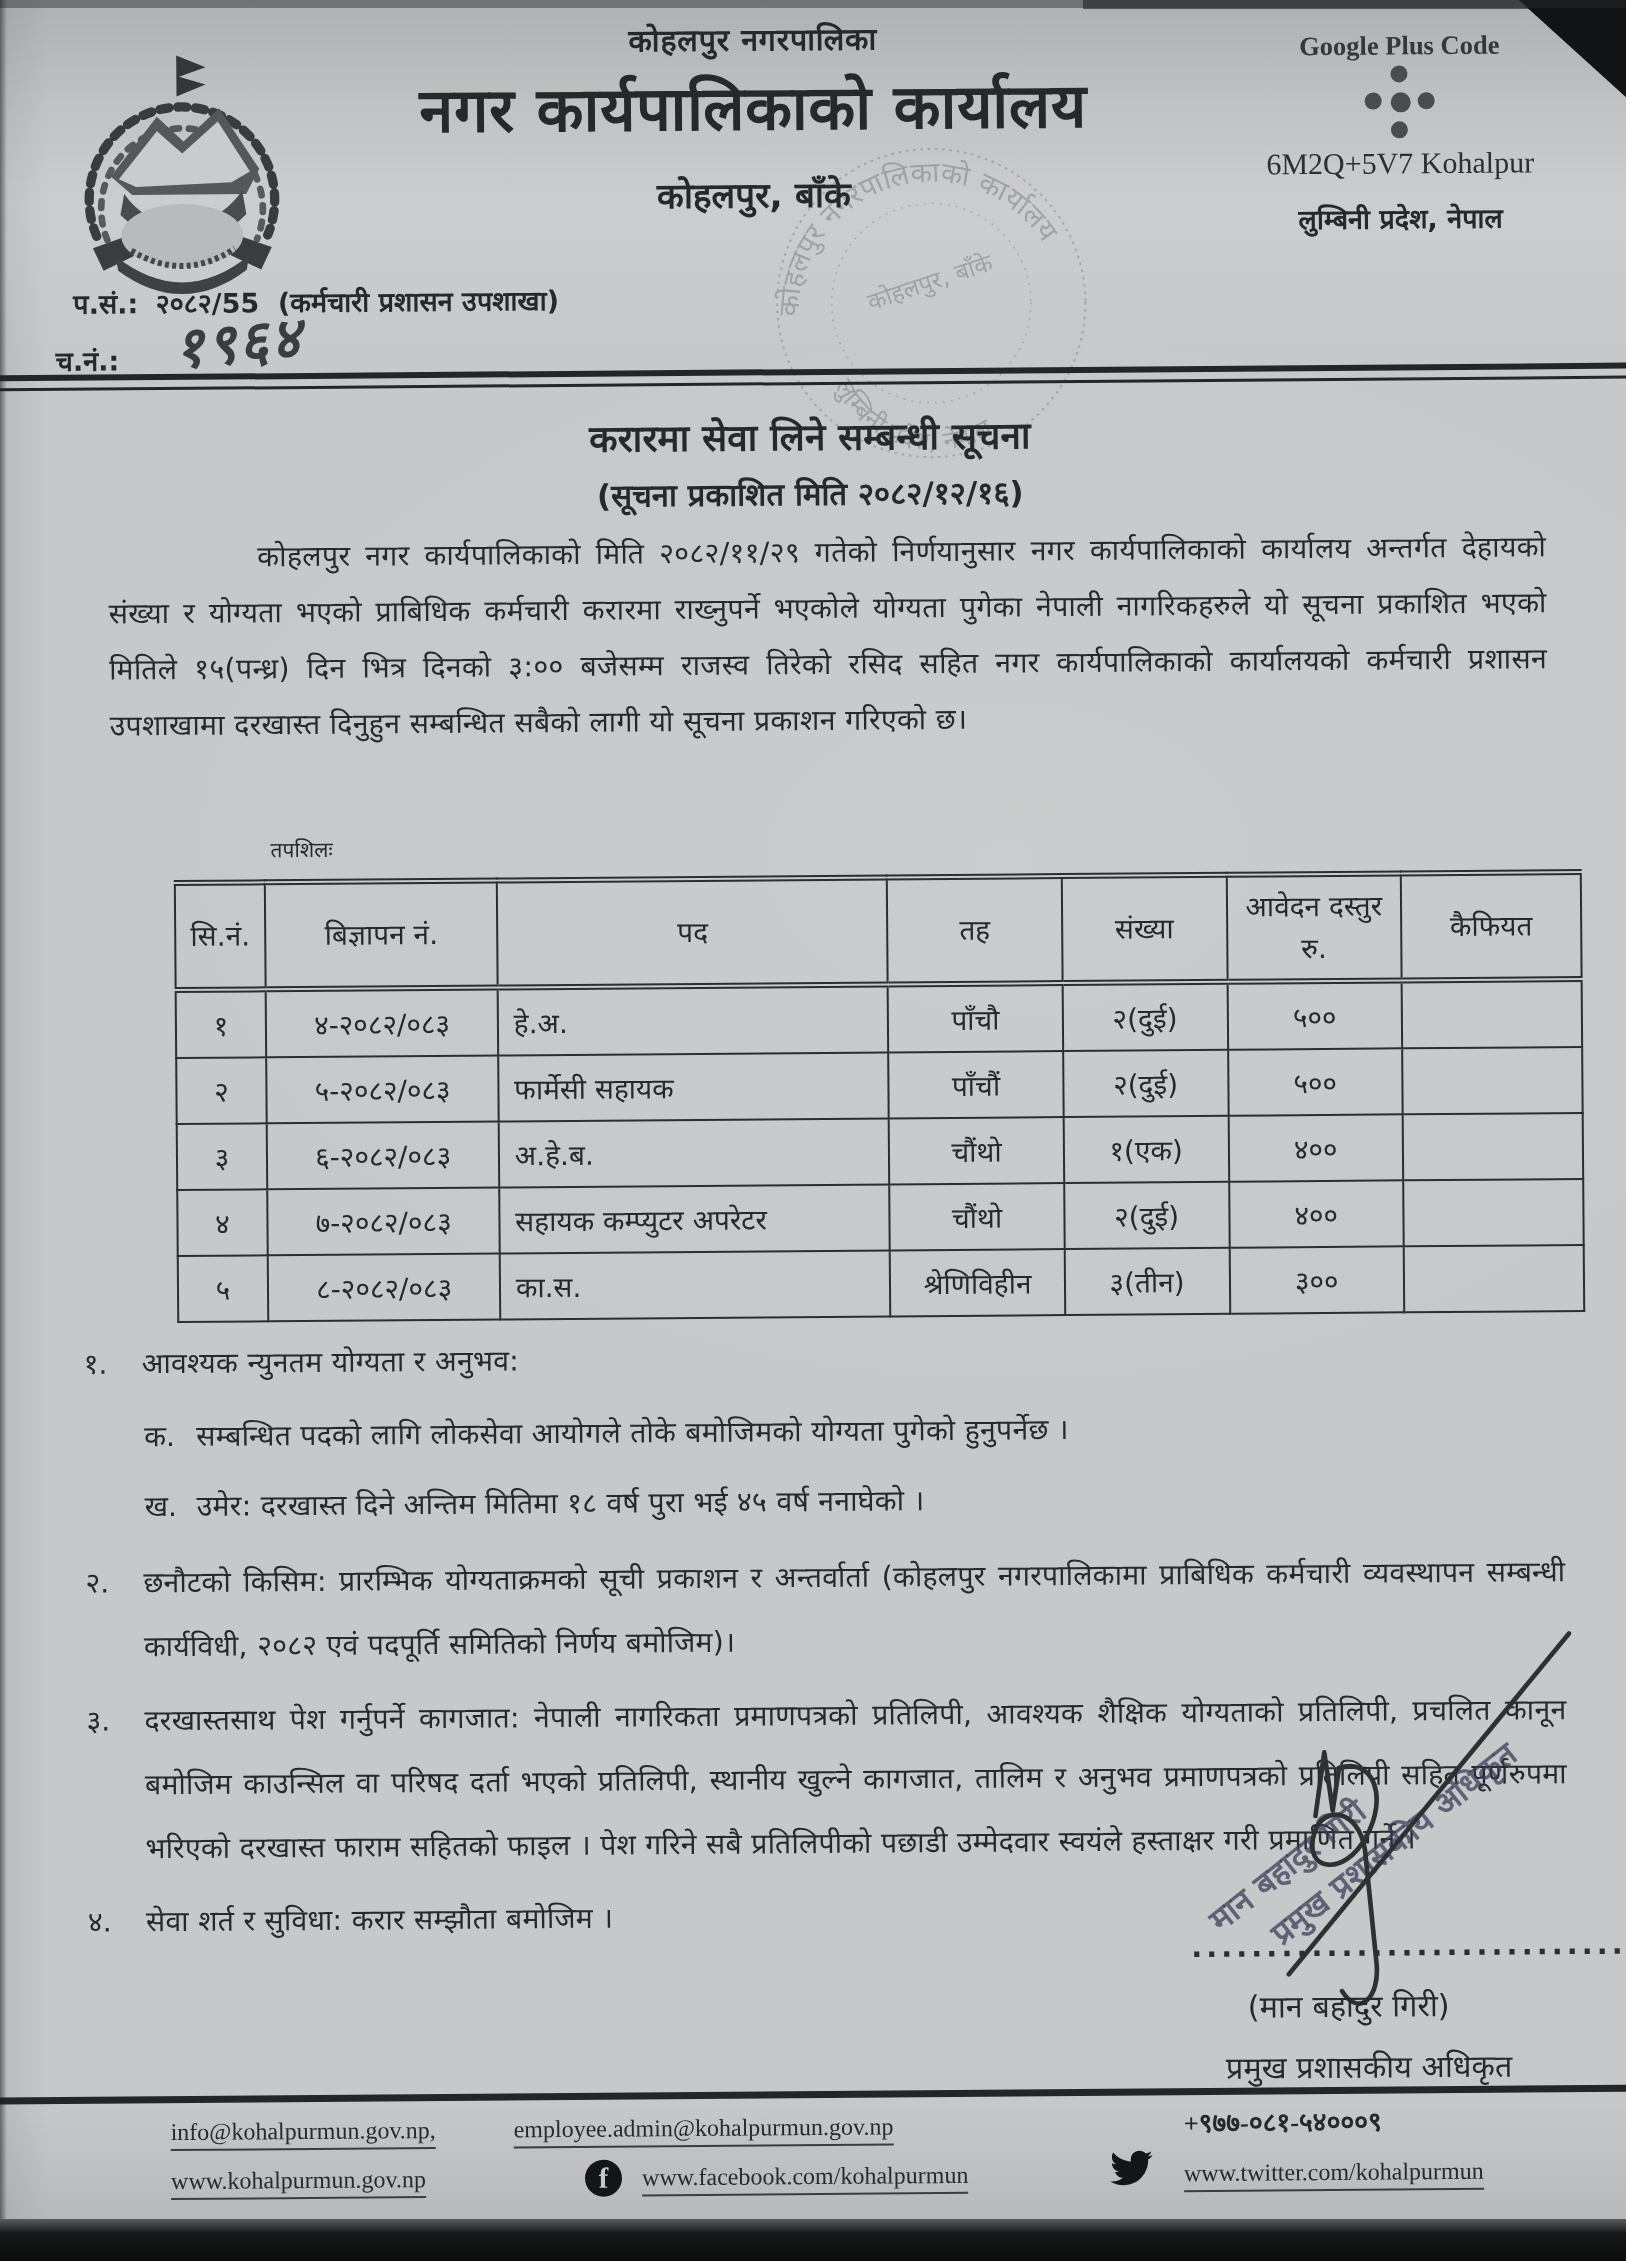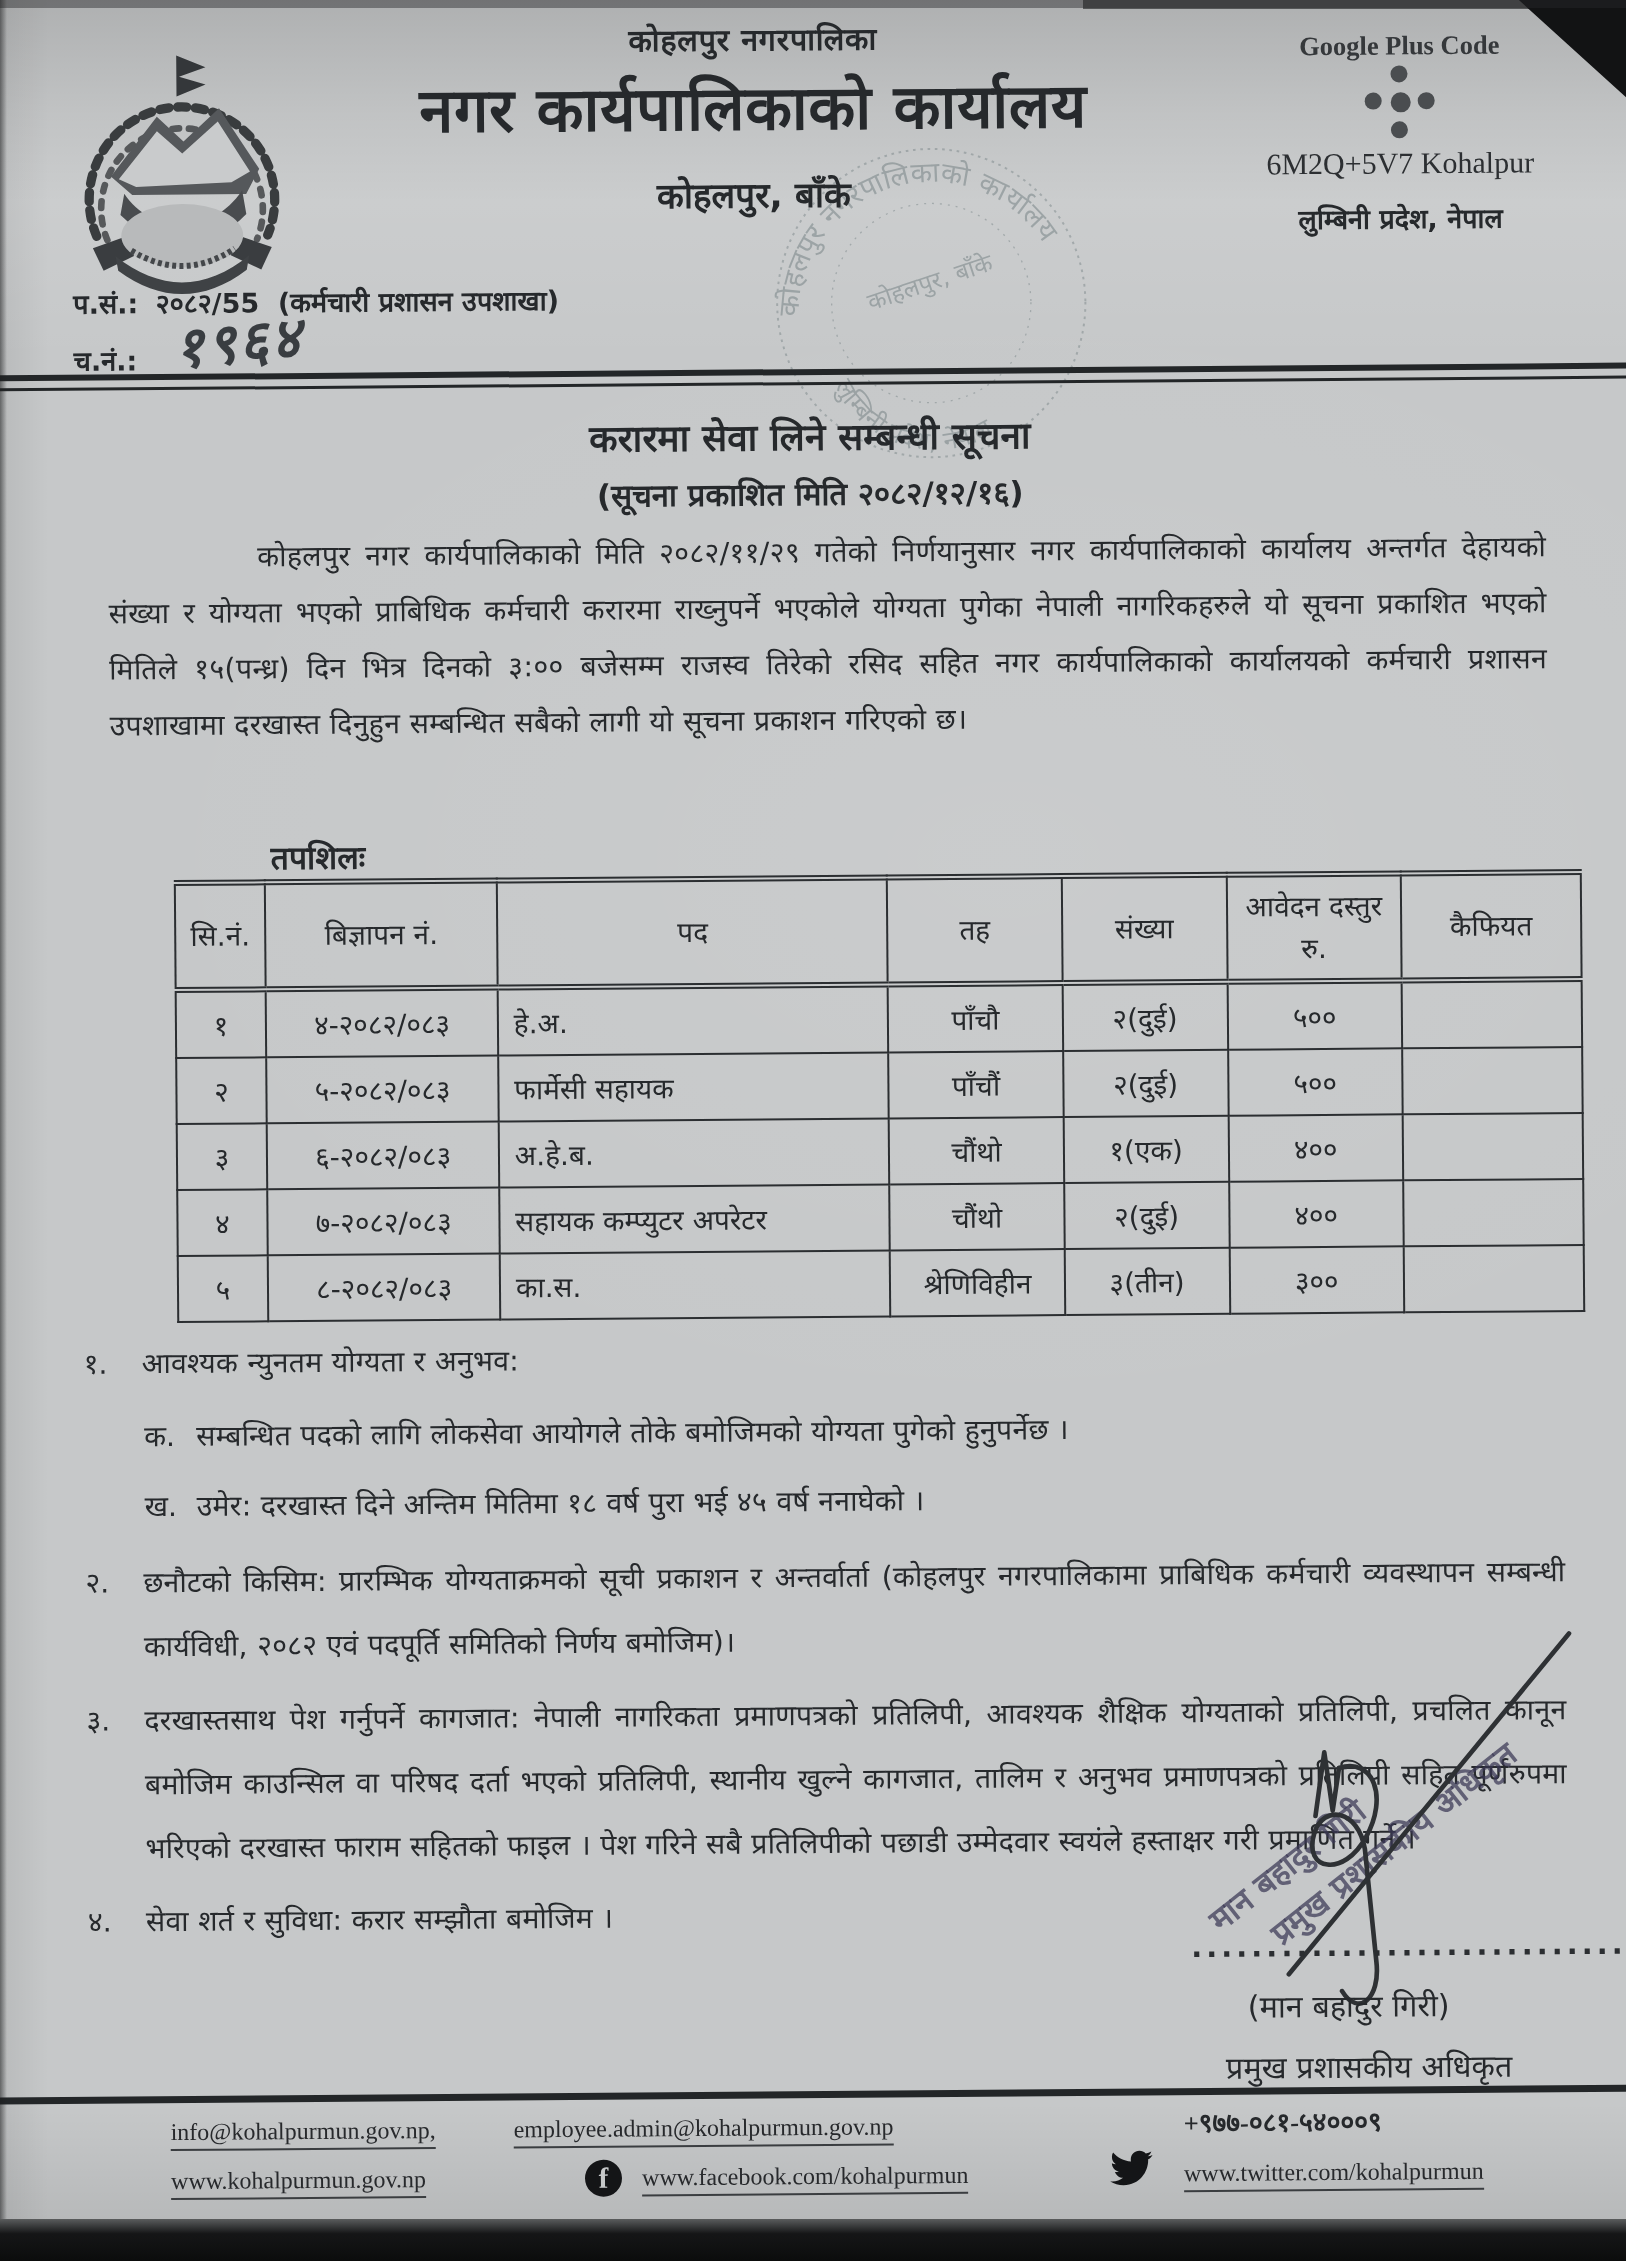--- a/index.html
+++ b/index.html
@@ -33,21 +33,21 @@
   .plusicon i.d3{left:31px;top:26.5px;width:20px;height:20px;}
   .plusicon i.d4{left:58px;top:26.5px;}
   .plusicon i.d5{left:31px;top:56px;}
   
   .rule{position:absolute;left:-16px;right:-16px;background:#232628;}
   
   .ntitle{font-size:37px;font-weight:bold;}
   .nsub{font-size:31px;font-weight:bold;}
   .body-par{font-size:28.5px;line-height:56px;text-align:justify;text-indent:149px;
             letter-spacing:0.3px;}
-  .tapasil{font-size:32px;font-weight:bold;}
+  .tapasil{font-size:21px;font-weight:normal;}
   
   table.vac{border-collapse:collapse;table-layout:fixed;width:1408px;
     border:2.7px solid #2b2e31;border-top:6px double #2b2e31;}
   table.vac th, table.vac td{border:2.7px solid #2b2e31;font-weight:normal;
     font-size:28px;padding:0 9.3px;overflow:hidden;}
   table.vac thead th{height:101px;vertical-align:middle;text-align:center;line-height:42px;
     border-bottom:6.6px double #2b2e31;}
   table.vac tbody td{height:64px;text-align:center;}
   table.vac tbody td.l{text-align:left;padding-left:14.6px;}
   
@@ -138,21 +138,21 @@
       </div>
       <div class="pluscode">6M2Q+5V7 Kohalpur</div>
       <div class="province" style="margin-top:18.6px;">लुम्बिनी प्रदेश, नेपाल</div>
     </div>
 
     <div class="abs refline" style="left:78px;top:279px;">
       <span>प.सं.:</span>
       <span style="margin-left:8px;">२०८२/55</span>
       <span style="margin-left:9.3px;">(कर्मचारी प्रशासन उपशाखा)</span>
     </div>
-    <div class="abs refline" style="left:78px;top:336px;">च.नं.:</div>
+    <div class="abs refline" style="left:60px;top:336px;">च.नं.:</div>
     <div class="abs hand" style="left:178px;top:297px;">१९६४</div>
 
     <div class="rule" style="top:369px;height:6px;"></div>
     <div class="rule" style="top:382px;height:2.7px;"></div>
 
     <div class="abs ctr ntitle" style="left:0;width:1627px;top:410px;">करारमा सेवा लिने सम्बन्धी सूचना</div>
     <div class="abs ctr nsub" style="left:0;width:1627px;top:472px;">(सूचना प्रकाशित मिति २०८२/१२/१६)</div>
 
     <div class="abs body-par" style="left:111px;top:525px;width:1438px;">कोहलपुर नगर कार्यपालिकाको मिति २०८२/११/२९ गतेको निर्णयानुसार नगर कार्यपालिकाको कार्यालय अन्तर्गत देहायको संख्या र योग्यता भएको प्राबिधिक कर्मचारी करारमा राख्नुपर्ने भएकोले योग्यता पुगेका नेपाली नागरिकहरुले यो सूचना प्रकाशित भएको मितिले १५(पन्ध्र) दिन भित्र दिनको ३:०० बजेसम्म राजस्व तिरेको रसिद सहित नगर कार्यपालिकाको कार्यालयको कर्मचारी प्रशासन उपशाखामा दरखास्त दिनुहुन सम्बन्धित सबैको लागी यो सूचना प्रकाशन गरिएको छ।</div>
 

